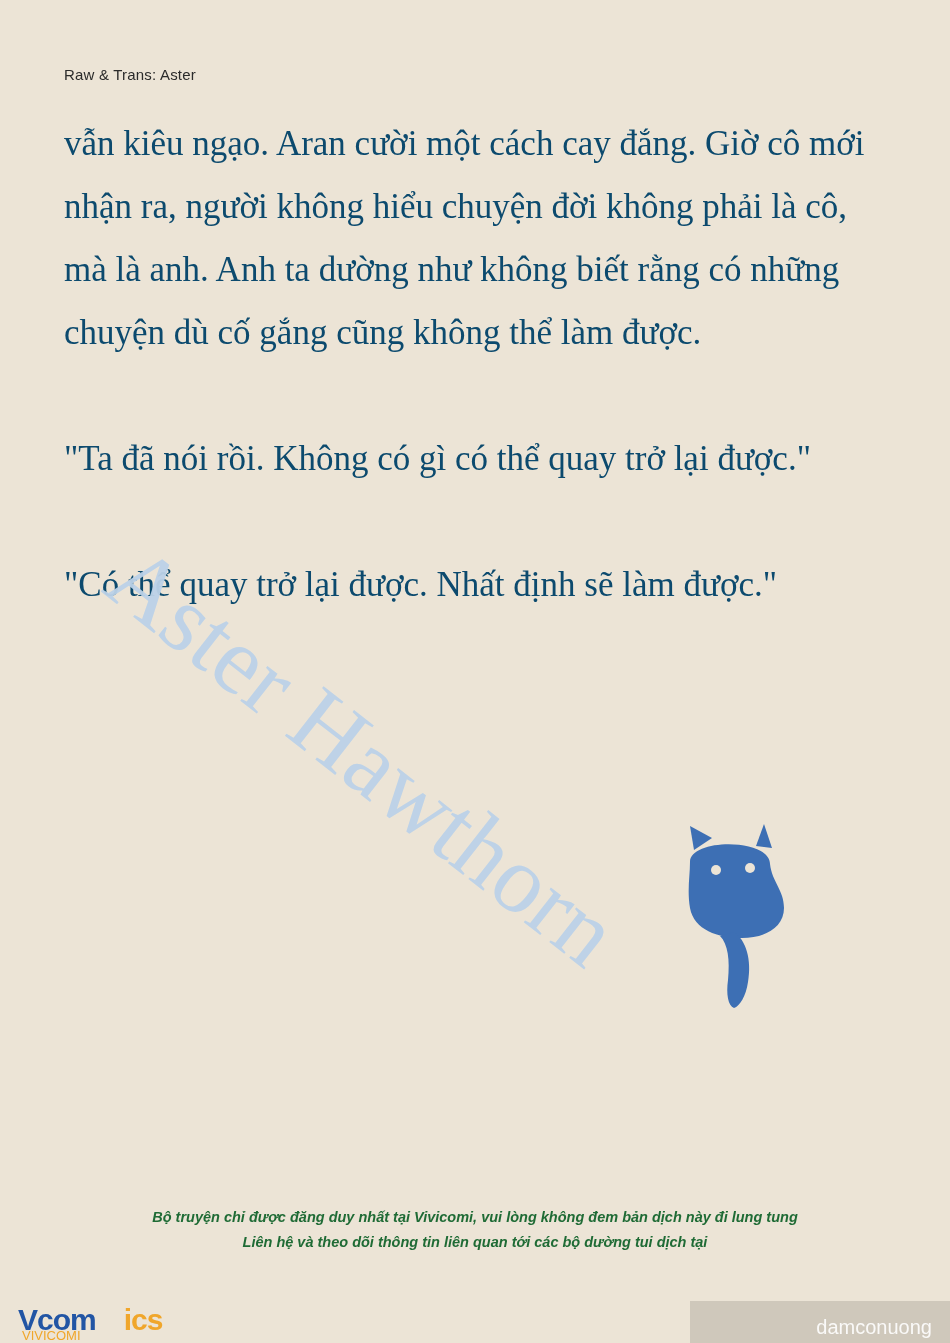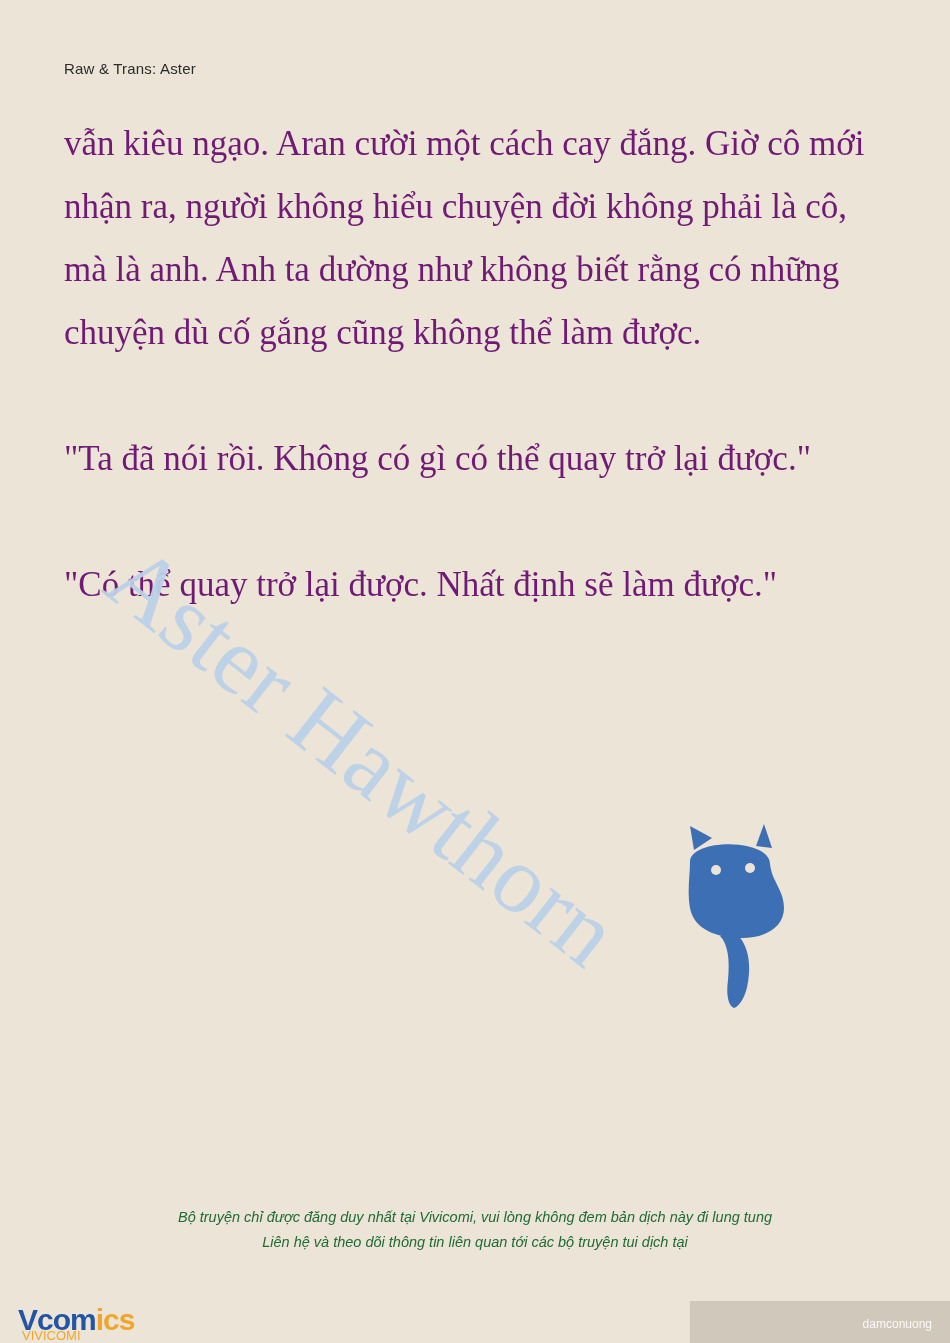--- a/index.html
+++ b/index.html
@@ -14,36 +14,36 @@
     position: relative;
     overflow: hidden;
   }
   .page {
     position: absolute;
     inset: 0;
     background: #ece4d6;
   }
   .credit-line {
     position: absolute;
-    top: 60px;
+    top: 66px;
     left: 64px;
     font-size: 15px;
     color: #2b2b2b;
     font-family: "Liberation Sans", sans-serif;
     letter-spacing: 0.2px;
   }
   .body-text {
     position: absolute;
     top: 112px;
     left: 64px;
     width: 830px;
     font-family: "Liberation Serif", serif;
     font-size: 35px;
     line-height: 63px;
-    color: #701a75;
+    color: #0c4a6e;
   }
   .body-text p {
     margin: 0 0 63px 0;
   }
   .body-text p:last-child {
     margin-bottom: 0;
   }
   .watermark {
     position: absolute;
     left: 120px;
@@ -72,21 +72,21 @@
     height: 190px;
   }
   .footer-notes {
     position: absolute;
     left: 0;
     right: 0;
     top: 1205px;
     text-align: center;
     font-family: "Liberation Sans", sans-serif;
     font-size: 14.5px;
-    font-weight: normal;
+    font-weight: bold;
     font-style: italic;
     color: #1f6b35;
     line-height: 25px;
   }
   .bottom-bar {
     position: absolute;
     left: 0;
     right: 0;
     bottom: 0;
     height: 42px;
@@ -100,36 +100,37 @@
     font-weight: bold;
     font-size: 30px;
     letter-spacing: -1px;
     color: #2255a4;
   }
   .logo .v {
     color: #2255a4;
   }
   .logo .orange {
     color: #f0a62b;
+    margin-left: 28px;
   }
   .logo-sub {
     position: absolute;
     left: 22px;
     bottom: 0px;
     font-size: 13px;
     color: #f0a62b;
     font-family: "Liberation Sans", sans-serif;
   }
   .bottom-right-tag {
     position: absolute;
     right: 18px;
-    bottom: 12px;
+    bottom: 4px;
     color: #ffffff;
     font-family: "Liberation Sans", sans-serif;
-    font-size: 12px;
+    font-size: 20px;
     opacity: 0.9;
     text-align: center;
   }
   .bottom-right-plate {
     position: absolute;
     right: 0;
     bottom: 0;
     width: 260px;
     height: 42px;
     background: #cfc8bb;
@@ -162,21 +163,21 @@
       </g>
       <g fill="#ece4d6">
         <circle cx="56" cy="50" r="5"></circle>
         <circle cx="90" cy="48" r="5"></circle>
       </g>
     </svg>
   </div>
 
   <div class="footer-notes">
     <div>Bộ truyện chỉ được đăng duy nhất tại Vivicomi, vui lòng không đem bản dịch này đi lung tung</div>
-    <div>Liên hệ và theo dõi thông tin liên quan tới các bộ truyện tui dịch tại</div>
+    <div>Liên hệ và theo dõi thông tin liên quan tới các bộ dường tui dịch tại</div>
   </div>
 
   <div class="bottom-bar">
     <div class="bottom-right-plate"></div>
     <div class="logo">
       <span class="v">V</span><span class="v">com</span><span class="orange">ics</span>
     </div>
     <div class="logo-sub">VIVICOMI</div>
     <div class="bottom-right-tag">damconuong</div>
   </div>

